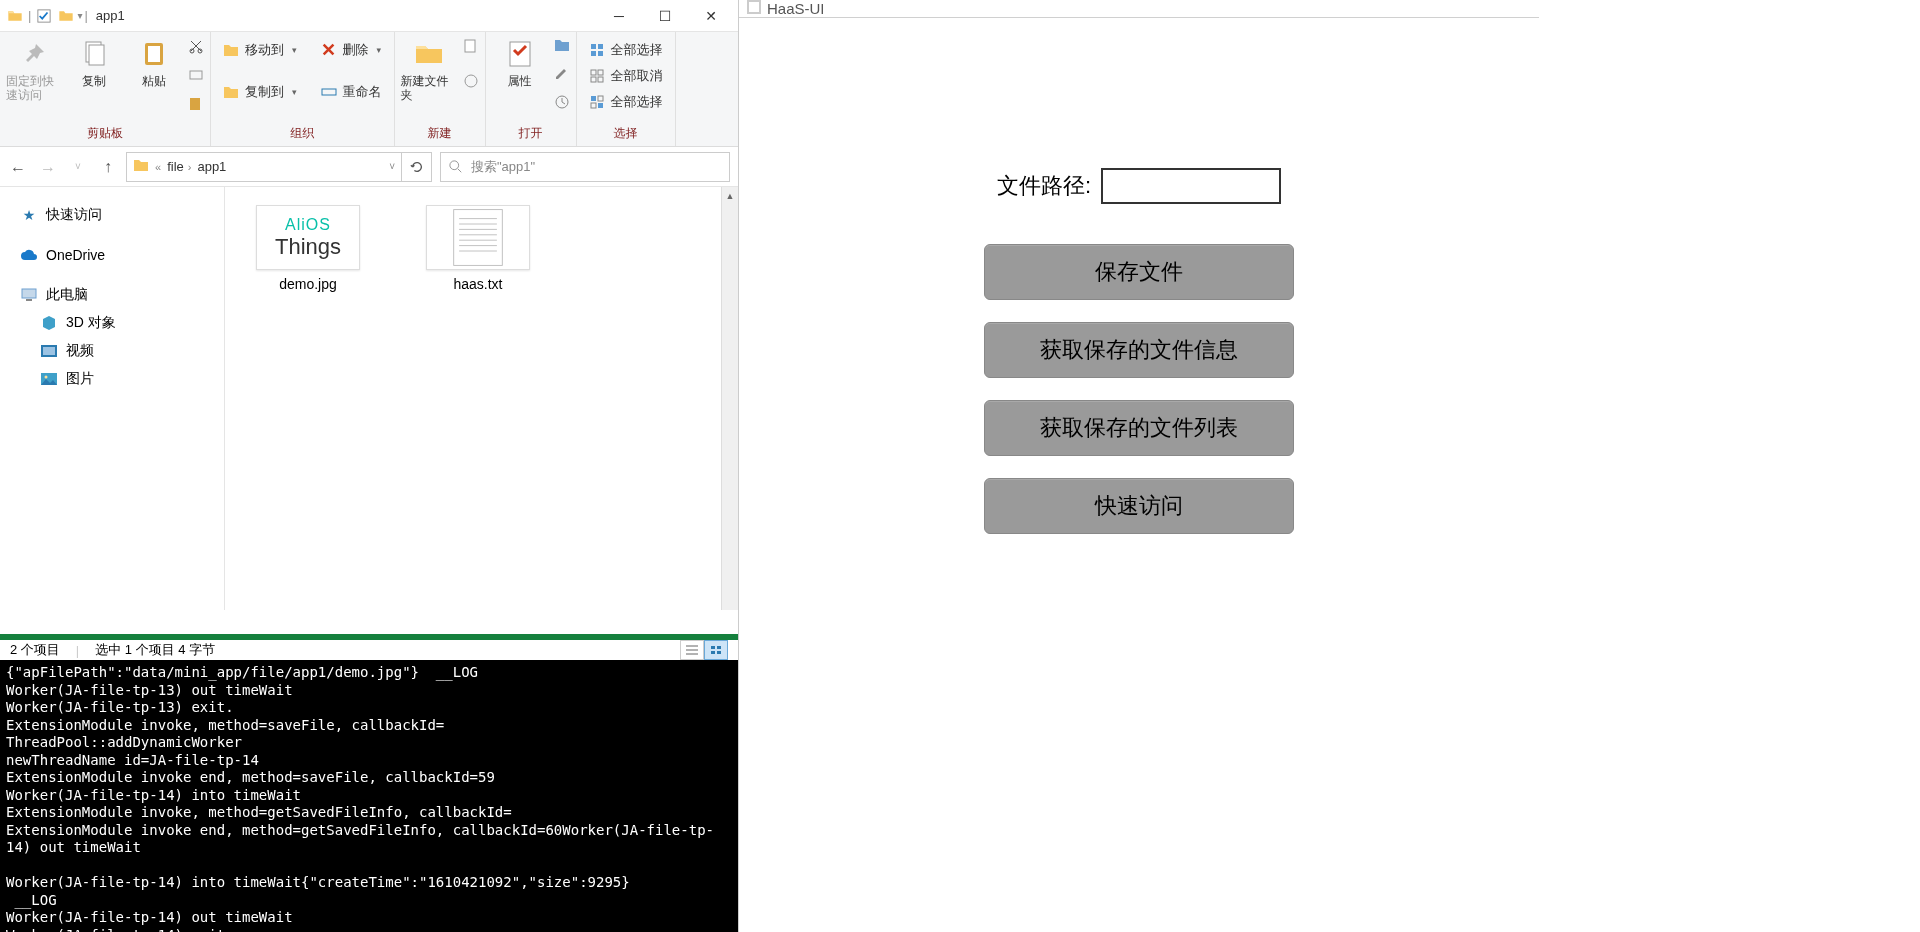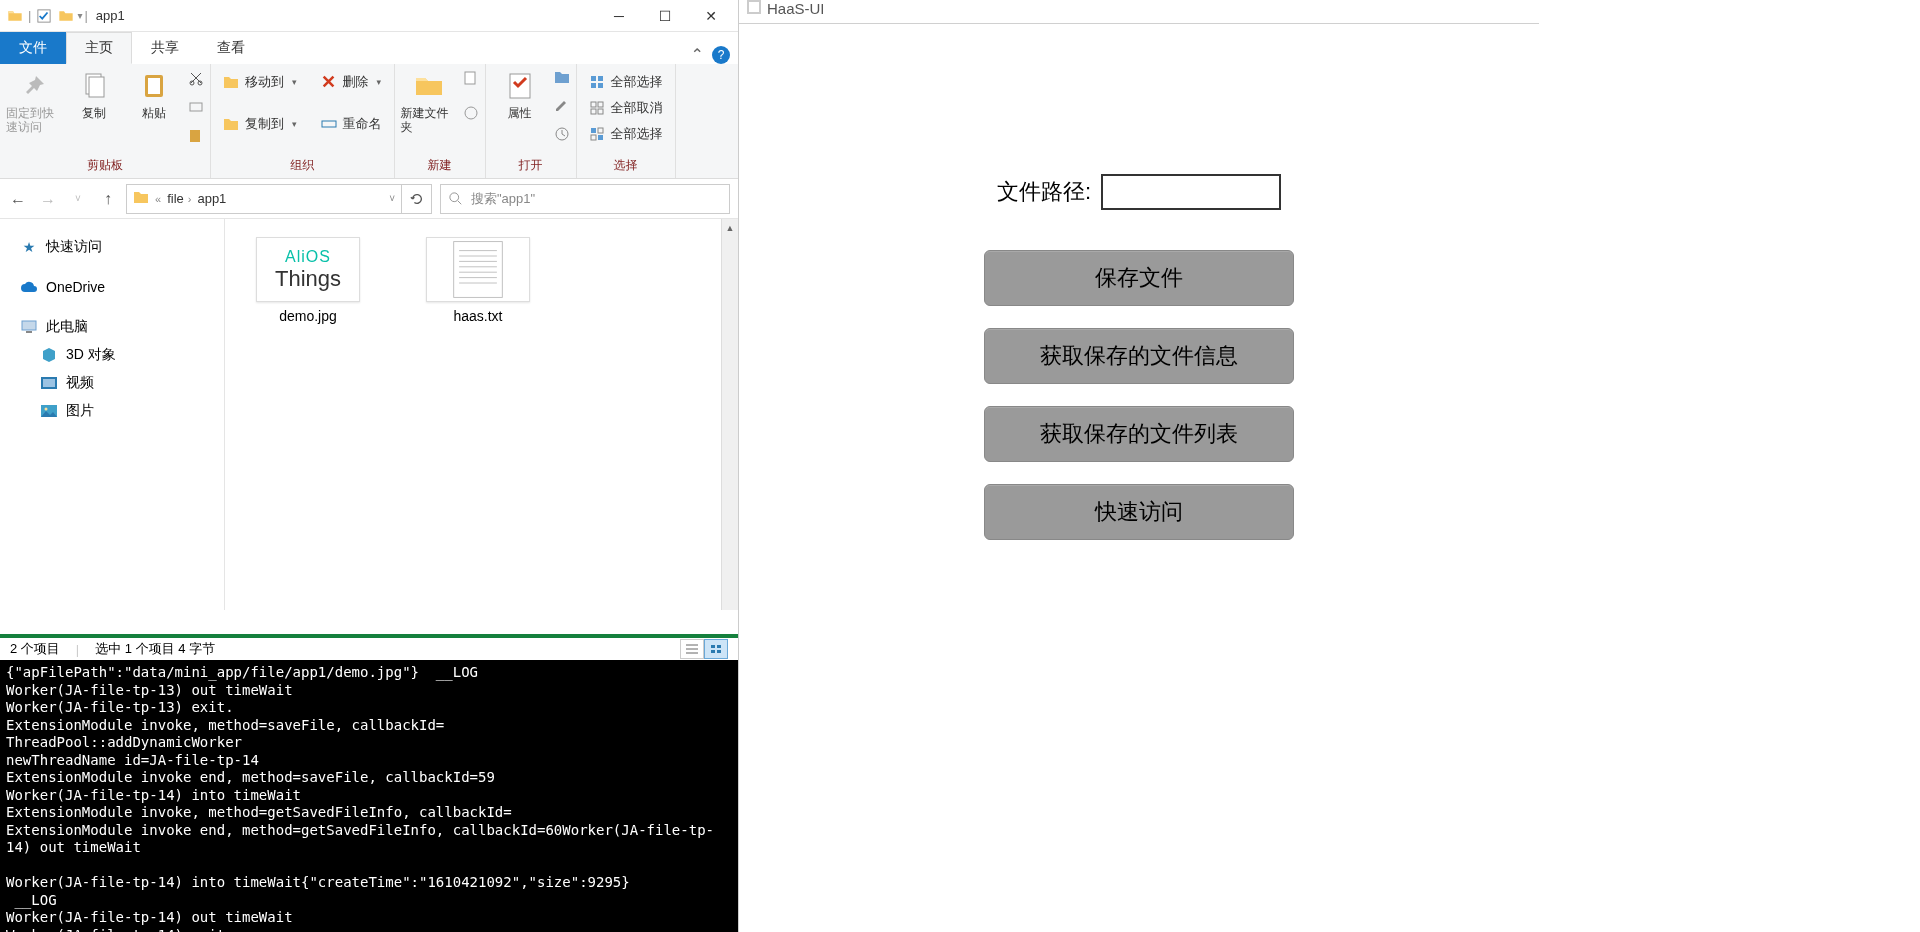--- a/index.html
+++ b/index.html
@@ -56,31 +56,31 @@
 .sb-item.indent { padding-left: 40px; }
 .sb-icon { width: 18px; height: 18px; display: inline-flex; align-items: center; justify-content: center; }
 .main-files { flex: 1; padding: 18px; display: flex; gap: 40px; align-items: flex-start; position: relative; }
 .file-item { width: 130px; display: flex; flex-direction: column; align-items: center; gap: 6px; }
 .file-thumb { width: 104px; height: 65px; border: 1px solid #ddd; background: #fff; display: flex; flex-direction: column; align-items: center; justify-content: center; box-shadow: 0 1px 2px rgba(0,0,0,0.1); }
 .file-label { font-size: 14px; }
 .scrollbar-v { width: 17px; background: #f0f0f0; border-left: 1px solid #ddd; position: relative; }
 .scroll-arrow { height: 17px; display: flex; align-items: center; justify-content: center; font-size: 9px; color: #666; }
 
 
-.statusbar { height: 26px; border-top: 4px solid #15803d; display: flex; align-items: center; padding: 0 10px; font-size: 13px; gap: 16px; margin-top: 24px; }
+.statusbar { height: 26px; border-top: 6px solid #15803d; display: flex; align-items: center; padding: 0 10px; font-size: 13px; gap: 16px; margin-top: 24px; }
 .statusbar .sep { color: #ccc; }
 .view-toggles { margin-left: auto; display: flex; }
 .vt { width: 24px; height: 20px; border: 1px solid #ccc; display: flex; align-items: center; justify-content: center; }
 .vt.active { background: #cce4f7; border-color: #69a8d8; }
 
 
 .console { height: 272px; background: #000; color: #fff; font-family: Consolas, monospace; font-size: 14px; padding: 4px 6px; white-space: pre-wrap; overflow: hidden; line-height: 1.25; }
 
 
-.haas-titlebar { height: 24px; display: flex; align-items: flex-start; padding: 0 8px; gap: 6px; border-bottom: 1px solid #d0d0d0; color: #555; font-size: 15px; }
+.haas-titlebar { height: 18px; display: flex; align-items: flex-end; padding: 0 8px; gap: 6px; border-bottom: 1px solid #d0d0d0; color: #555; font-size: 15px; }
 .haas-body { flex: 1; display: flex; flex-direction: column; align-items: center; padding-top: 150px; }
 .file-path-row { display: flex; align-items: center; gap: 10px; margin-bottom: 40px; }
 .file-path-label { font-size: 22px; }
 .file-path-input { width: 180px; height: 36px; border: 2px solid #333; background: #fff; }
 .haas-btn { width: 310px; height: 56px; background: #9a9a9a; border: 1px solid #888; border-radius: 6px; margin-bottom: 22px; display: flex; align-items: center; justify-content: center; font-size: 22px; box-shadow: inset 0 1px 0 rgba(255,255,255,0.15); }
 
 
 .folder-svg { width: 28px; height: 22px; }
 </style>
 </head>
@@ -112,30 +112,20 @@
       <span style="font-size:10px;color:#888">▾</span>
       <span class="tb-sep">|</span>
       <span class="tb-title">app1</span>
       <div class="win-controls">
         <div class="win-btn">─</div>
         <div class="win-btn">☐</div>
         <div class="win-btn">✕</div>
       </div>
     </div>
 
-    <div class="tabs">
-      <div class="tab file">文件</div>
-      <div class="tab active">主页</div>
-      <div class="tab">共享</div>
-      <div class="tab">查看</div>
-      <div class="tabs-right">
-        <span class="chev">⌃</span>
-        <span class="help-circle">?</span>
-      </div>
-    </div>
 
     <div class="ribbon">
 
       <div class="rgroup">
         <div class="rgroup-body">
           <div class="rbtn-large dim">
             <span class="ricon">
                 <svg width="24" height="24" viewBox="0 0 24 24">
                   <path fill="#bbb" d="M14 2l8 8-4 1-3 6-3-3-6 6-2-2 6-6-3-3 6-3z"></path>
                 </svg>

